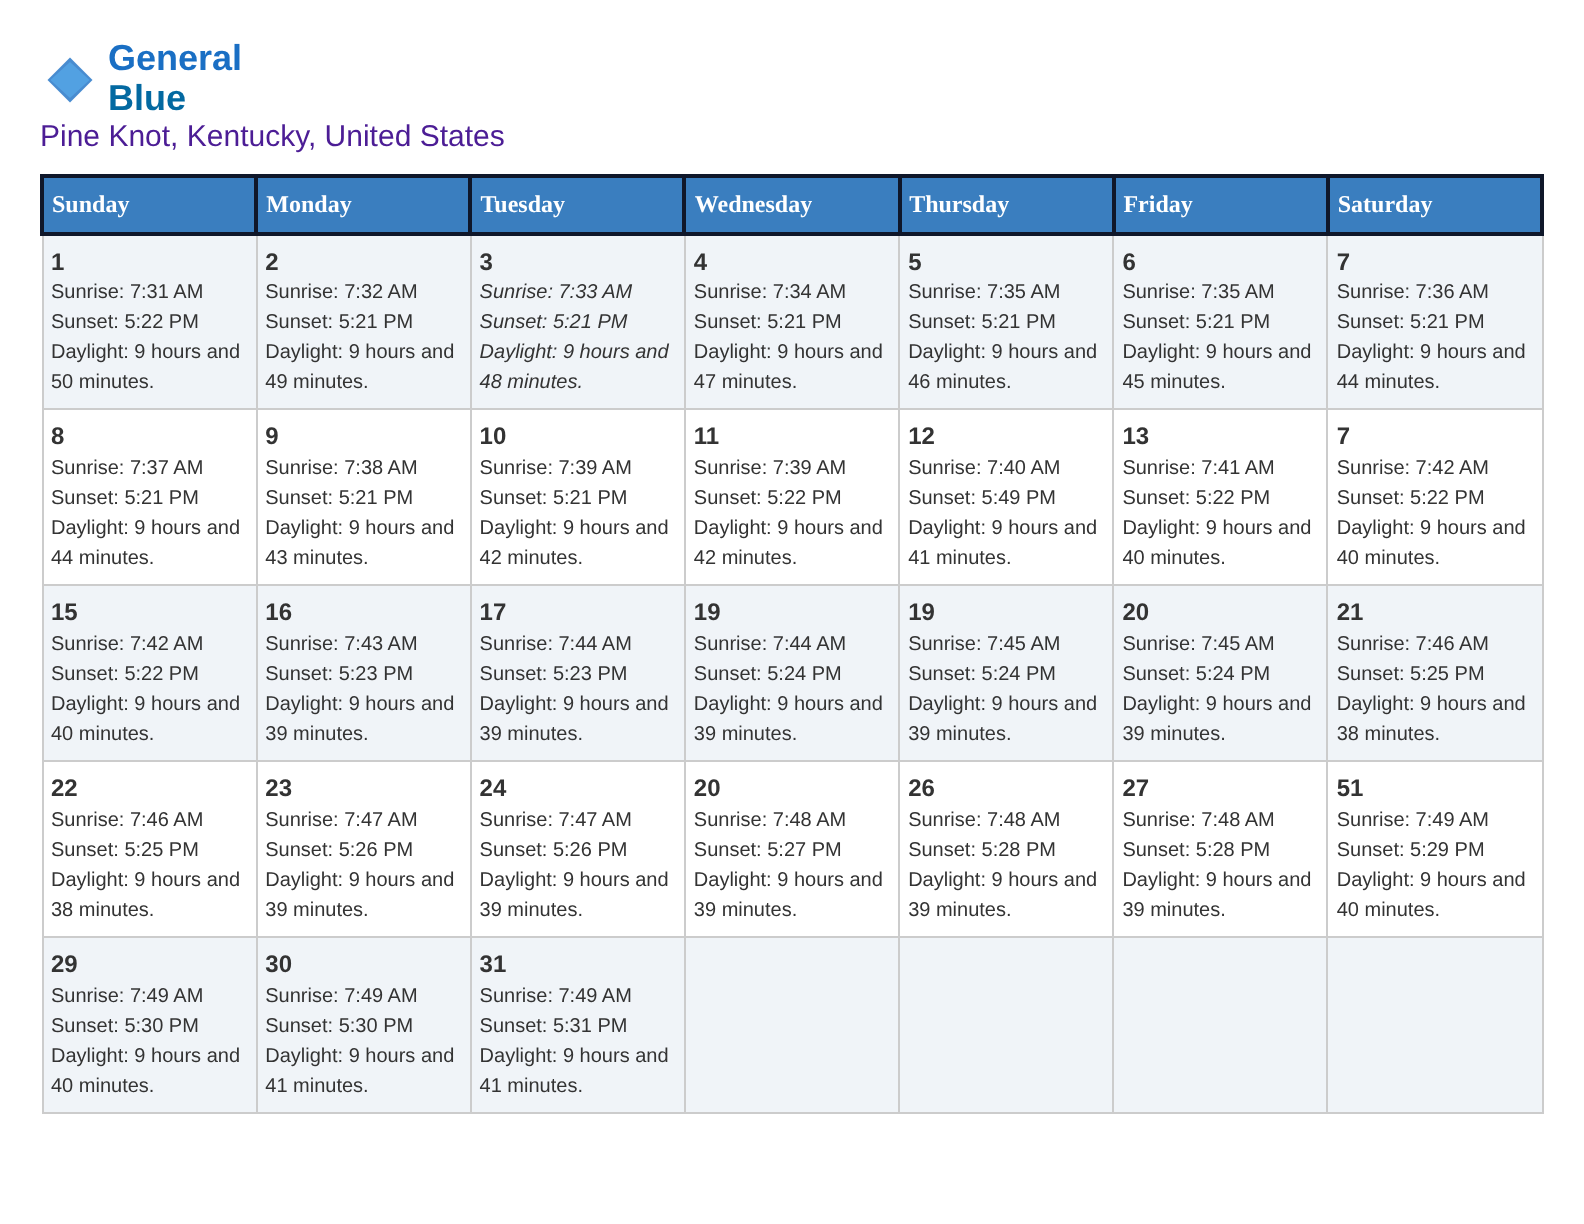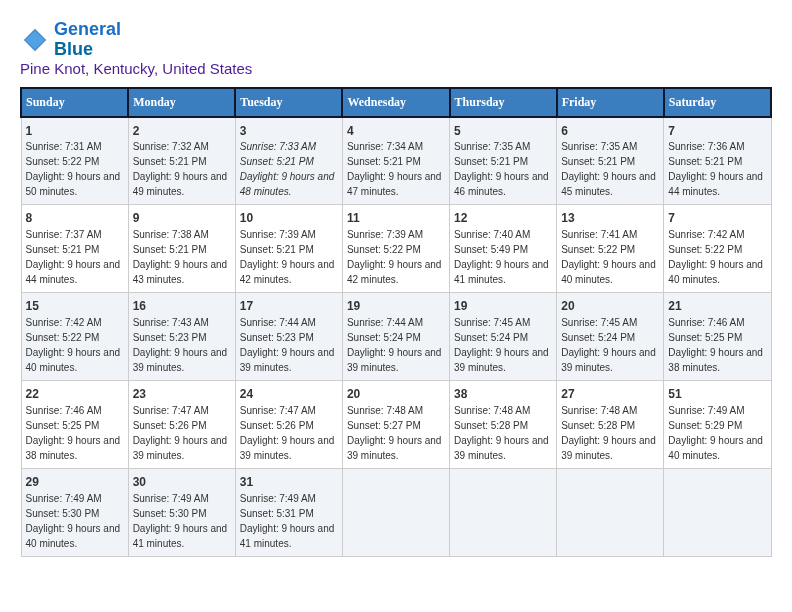--- a/index.html
+++ b/index.html
@@ -200,21 +200,21 @@
 Daylight: 9 hours and 38 minutes.</span></td>
         <td><span class="day-num">23</span><span class="day-detail" style="white-space: pre-line;">Sunrise: 7:47 AM
 Sunset: 5:26 PM
 Daylight: 9 hours and 39 minutes.</span></td>
         <td><span class="day-num">24</span><span class="day-detail" style="white-space: pre-line;">Sunrise: 7:47 AM
 Sunset: 5:26 PM
 Daylight: 9 hours and 39 minutes.</span></td>
         <td><span class="day-num">20</span><span class="day-detail" style="white-space: pre-line;">Sunrise: 7:48 AM
 Sunset: 5:27 PM
 Daylight: 9 hours and 39 minutes.</span></td>
-        <td><span class="day-num">38</span><span class="day-detail" style="white-space: pre-line;">Sunrise: 7:48 AM
+        <td><span class="day-num">26</span><span class="day-detail" style="white-space: pre-line;">Sunrise: 7:48 AM
 Sunset: 5:28 PM
 Daylight: 9 hours and 39 minutes.</span></td>
         <td><span class="day-num">27</span><span class="day-detail" style="white-space: pre-line;">Sunrise: 7:48 AM
 Sunset: 5:28 PM
 Daylight: 9 hours and 39 minutes.</span></td>
         <td><span class="day-num">51</span><span class="day-detail" style="white-space: pre-line;">Sunrise: 7:49 AM
 Sunset: 5:29 PM
 Daylight: 9 hours and 40 minutes.</span></td>
       </tr>
       <tr>

